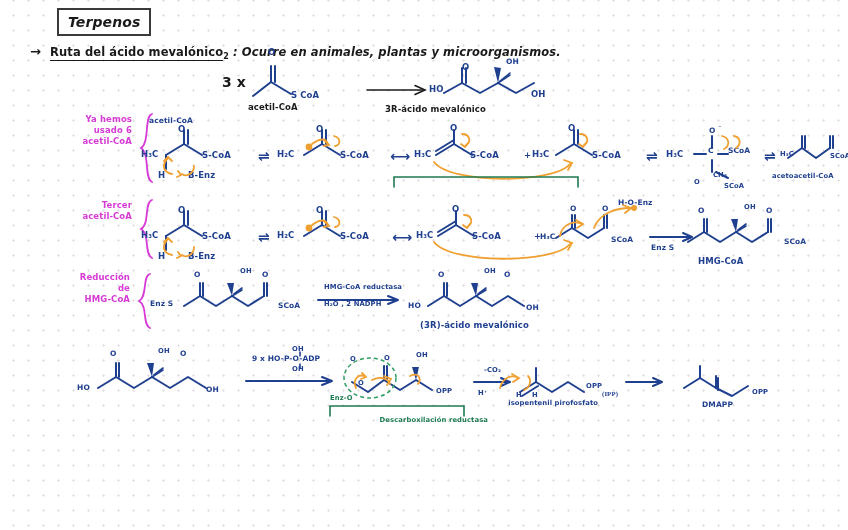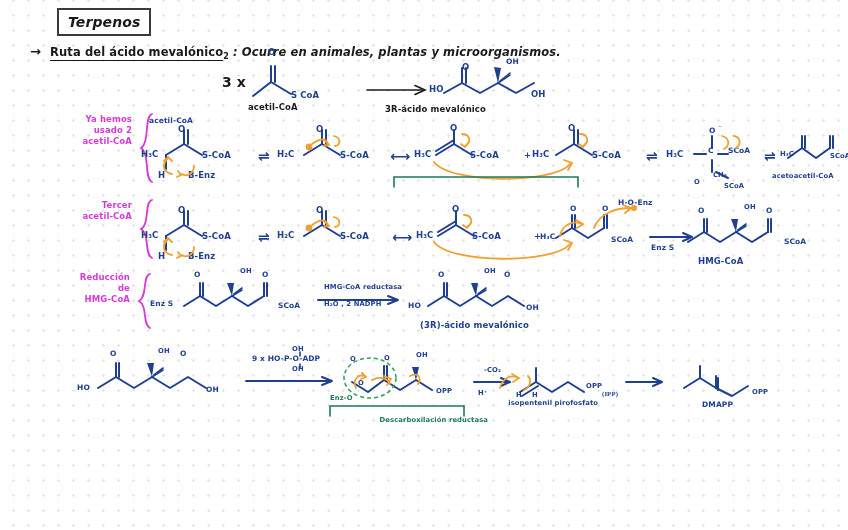--- a/index.html
+++ b/index.html
@@ -96,21 +96,21 @@
       <path class="st-thin" d="M60,26 L70,18"></path>
   </svg>
   <div class="abs hw ink lbl" style="left:429px;top:84px;">HO</div>
   <div class="abs hw ink lbl" style="left:462px;top:62px;">O</div>
   <div class="abs hw ink lbl-sm" style="left:506px;top:57px;">OH</div>
   <div class="abs hw ink lbl" style="left:531px;top:89px;">OH</div>
   <div class="abs hw black lbl" style="left:385px;top:104px;">3R-ácido mevalónico</div>
 
   <div class="abs hw pink lbl center" style="left:42px;top:114px;width:90px;">
     <div>Ya hemos</div>
-    <div>usado 2</div>
+    <div>usado 6</div>
     <div>acetil-CoA</div>
   </div>
   <svg class="abs" style="left:138px;top:112px;" width="20" height="72">
     <path class="pk" d="M14,2 C6,4 12,30 3,36 C12,42 6,66 14,70"></path>
   </svg>
 
   <div class="abs hw ink lbl-sm" style="left:149px;top:116px;">acetil-CoA</div>
 
   <svg class="abs" style="left:150px;top:137px;" width="110" height="55">
     <path class="st" d="M16,18 L34,7 L52,18"></path>

